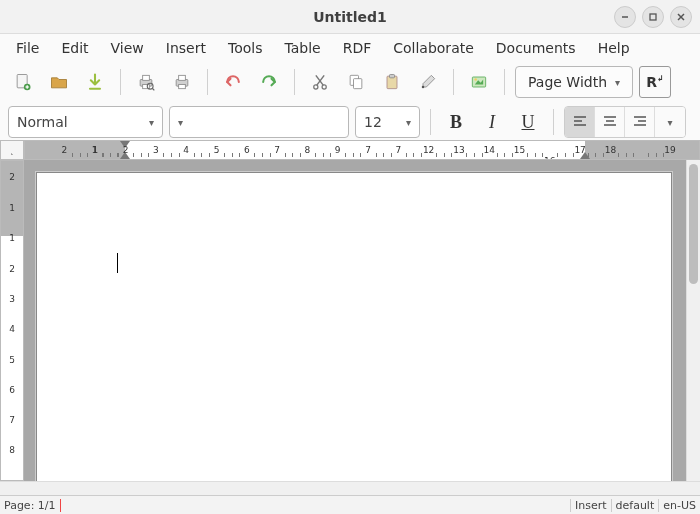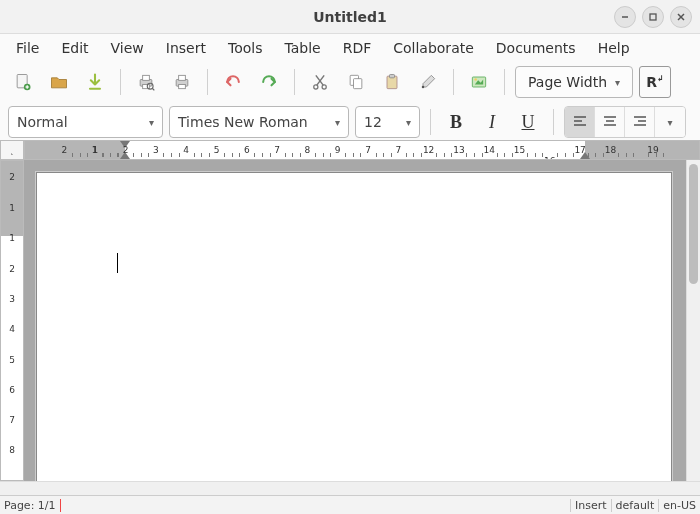--- a/index.html
+++ b/index.html
@@ -315,21 +315,20 @@
     <span><span>R</span><sup style="font-size:8px">↲</sup></span>
   </div>
 </div>
 
 <div class="toolbar">
   <div class="combo style">
     <span>Normal</span>
     <span class="chev">▾</span>
   </div>
   <div class="combo font">
-    <span>Times New Roman</span>
     <span class="chev">▾</span>
   </div>
   <div class="combo size">
     <span>12</span>
     <span class="chev">▾</span>
   </div>
   <div class="sep"></div>
   <div class="fmt-btn fmt-bold">B</div>
   <div class="fmt-btn fmt-italic">I</div>
   <div class="fmt-btn fmt-underline">U</div>
@@ -445,21 +444,21 @@
         <div class="hr-tick" style="left: 539.95px;"></div>
         <div class="hr-tick" style="left: 547.525px;"></div>
         <div class="hr-seg" style="left: 550.1px; width: 10px;">17</div>
         <div class="hr-tick" style="left: 562.675px;"></div>
         <div class="hr-tick" style="left: 570.25px;"></div>
         <div class="hr-tick" style="left: 577.825px;"></div>
         <div class="hr-seg" style="left: 580.4px; width: 10px;">18</div>
         <div class="hr-tick" style="left: 592.975px;"></div>
         <div class="hr-tick" style="left: 600.55px;"></div>
         <div class="hr-tick" style="left: 608.125px;"></div>
-        <div class="hr-seg" style="left: 623px; width: 10px;">19</div>
+        <div class="hr-seg" style="left: 640px; width: 10px;">19</div>
         <div class="hr-tick" style="left: 623.275px;"></div>
         <div class="hr-tick" style="left: 630.85px;"></div>
         <div class="hr-tick" style="left: 638.425px;"></div>
       </div>
   </div>
   <div class="doc-scroll">
     <div class="vruler" id="vruler">
       <div class="vr-shade" style="top:0; height:75px;"></div>
     <div class="vr-num" style="top: 11.4px;">2</div>
         <div class="vr-num" style="top: 41.7px;">1</div>

